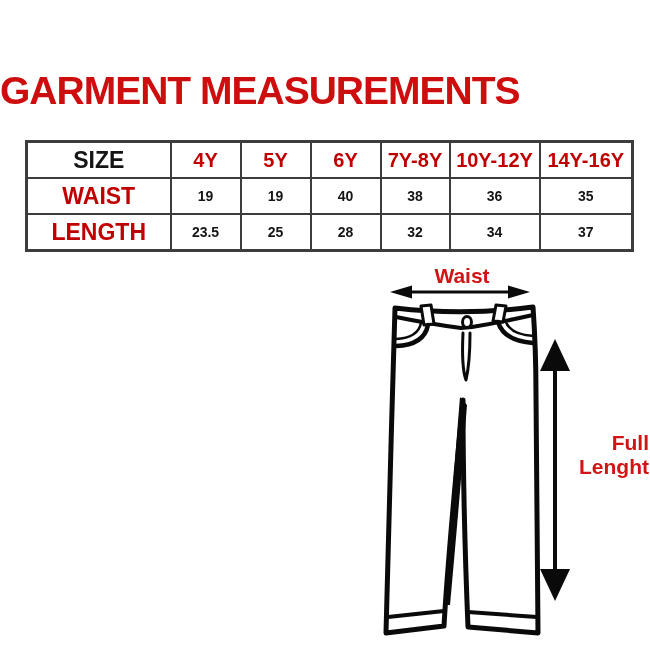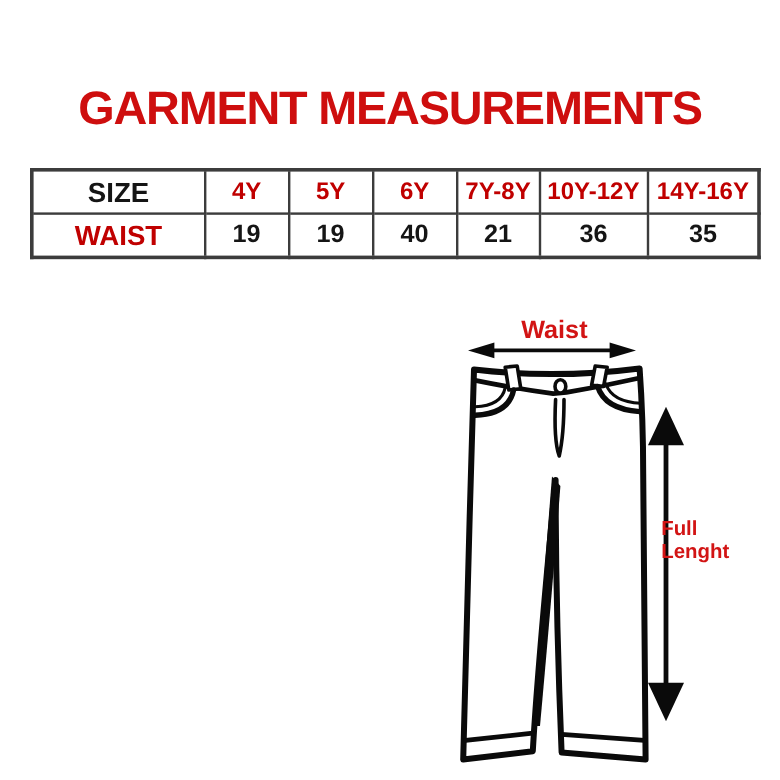--- a/index.html
+++ b/index.html
@@ -9,21 +9,21 @@
     font-family: "Liberation Sans", sans-serif;
     position: relative;
     overflow: hidden;
   }
 
   
   .page-title {
     position: absolute;
     top: 69px; left: 0;
     width: 650px;
-    text-align: center;
+    text-align: left;
     font-size: 39px;
     font-weight: bold;
     letter-spacing: -1px;
     color: #CE0E0E;
   }
 
   
   table.size-chart {
     position: absolute;
     left: 25px; top: 140px;
@@ -40,43 +40,43 @@
     vertical-align: middle;
     padding: 0;
     height: 34px;
     font-weight: bold;
     overflow: hidden;
     white-space: nowrap;
   }
   th.size-label  { font-size: 23px; color: #151515; }
   th.size-value  { font-size: 20px; color: #C00000; margin-top: 12px; }
   td.row-label   { font-size: 23px; color: #C00000; }
-  td.cell-value  { font-size: 21px; color: #151515; }
+  td.cell-value  { font-size: 14px; color: #151515; }
 
   
   .diagram {
     position: absolute;
     left: 360px; top: 255px;
     width: 290px; height: 395px;
   }
   .waist-label {
     position: absolute;
     left: 400px; top: 264px;
     width: 124px;
     text-align: center;
     font-size: 21px;
     font-weight: bold;
     color: #D21414;
   }
   .full-length-label {
     position: absolute;
     left: 551px; top: 431px;
     width: 98px;
-    text-align: left;
-    font-size: 17px;
+    text-align: right;
+    font-size: 21px;
     font-weight: bold;
     color: #D21414;
     line-height: 1.12;
     white-space: pre-line;
   }
 </style>
 </head>
 <body>
 
 <div class="page-title">GARMENT MEASUREMENTS</div>
@@ -99,23 +99,32 @@
       <th class="size-value">6Y</th>
       <th class="size-value">7Y-8Y</th>
       <th class="size-value">10Y-12Y</th>
       <th class="size-value">14Y-16Y</th>
     </tr>
     <tr>
       <td class="row-label">WAIST</td>
       <td class="cell-value">19</td>
       <td class="cell-value">19</td>
       <td class="cell-value">40</td>
-      <td class="cell-value">21</td>
+      <td class="cell-value">38</td>
       <td class="cell-value">36</td>
       <td class="cell-value">35</td>
+    </tr>
+    <tr>
+      <td class="row-label">LENGTH</td>
+      <td class="cell-value">23.5</td>
+      <td class="cell-value">25</td>
+      <td class="cell-value">28</td>
+      <td class="cell-value">32</td>
+      <td class="cell-value">34</td>
+      <td class="cell-value">37</td>
     </tr>
   </tbody>
 </table>
 
 <svg class="diagram" viewBox="0 0 290 395" xmlns="http://www.w3.org/2000/svg">
 
   <g fill="#0A0A0A">
     <line x1="48" y1="37" x2="152" y2="37" stroke="#0A0A0A" stroke-width="3"></line>
     <polygon points="30,37 52,30.5 52,43.5"></polygon>
     <polygon points="170,37 148,30.5 148,43.5"></polygon>

